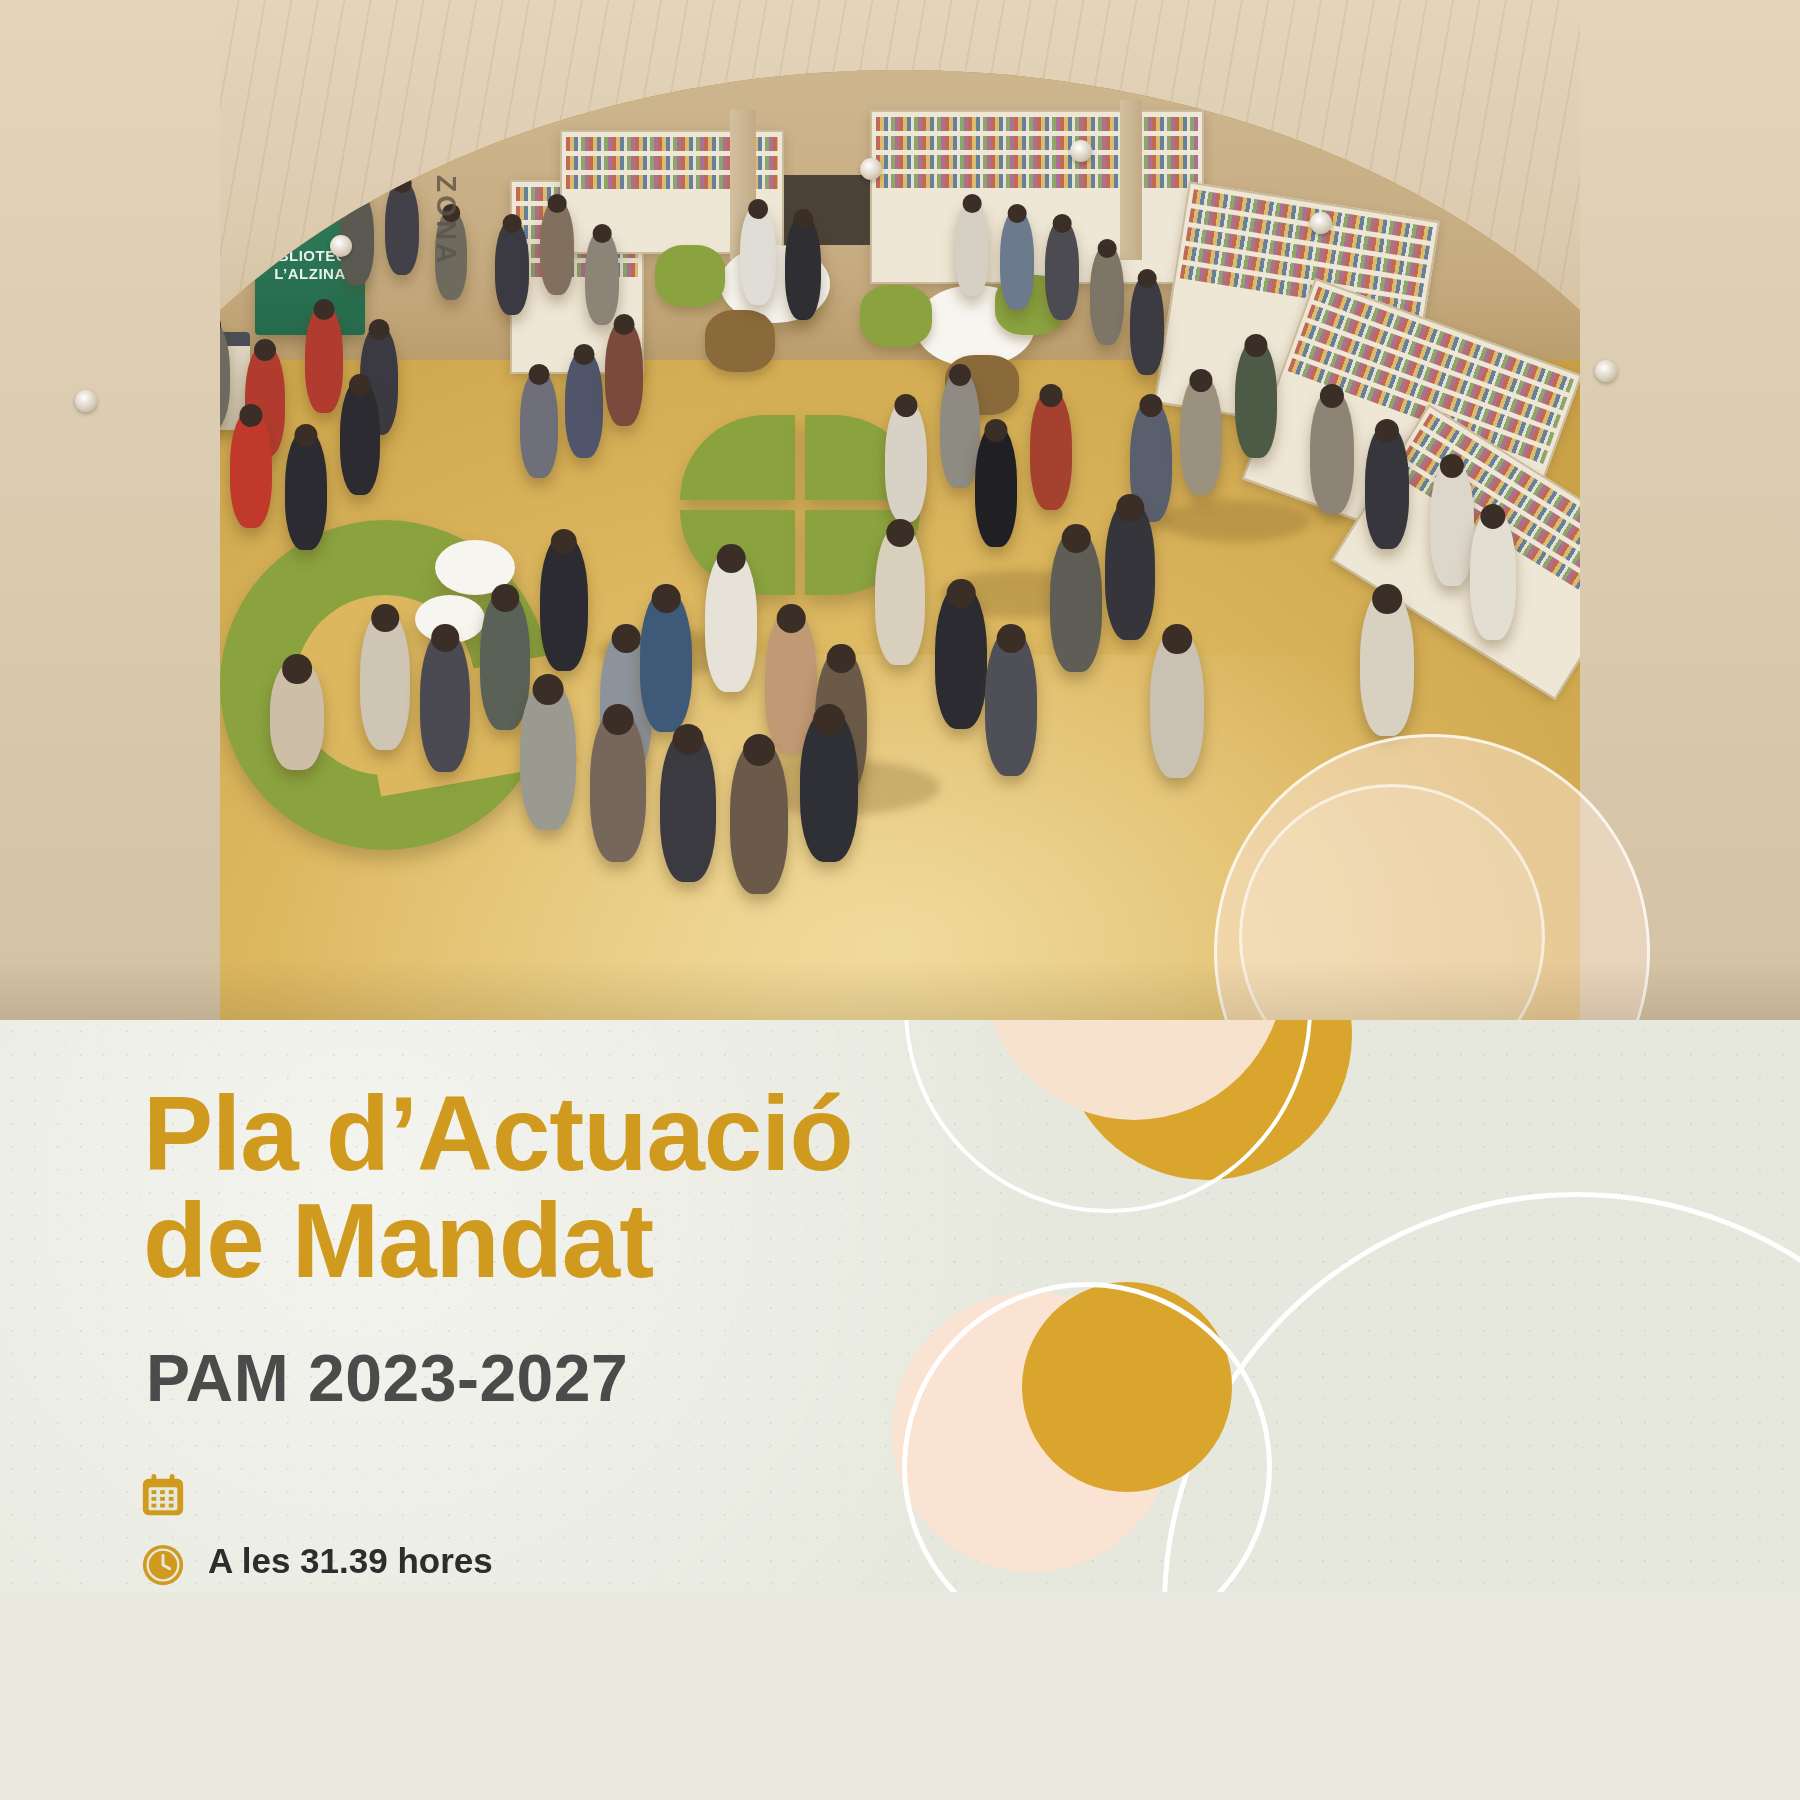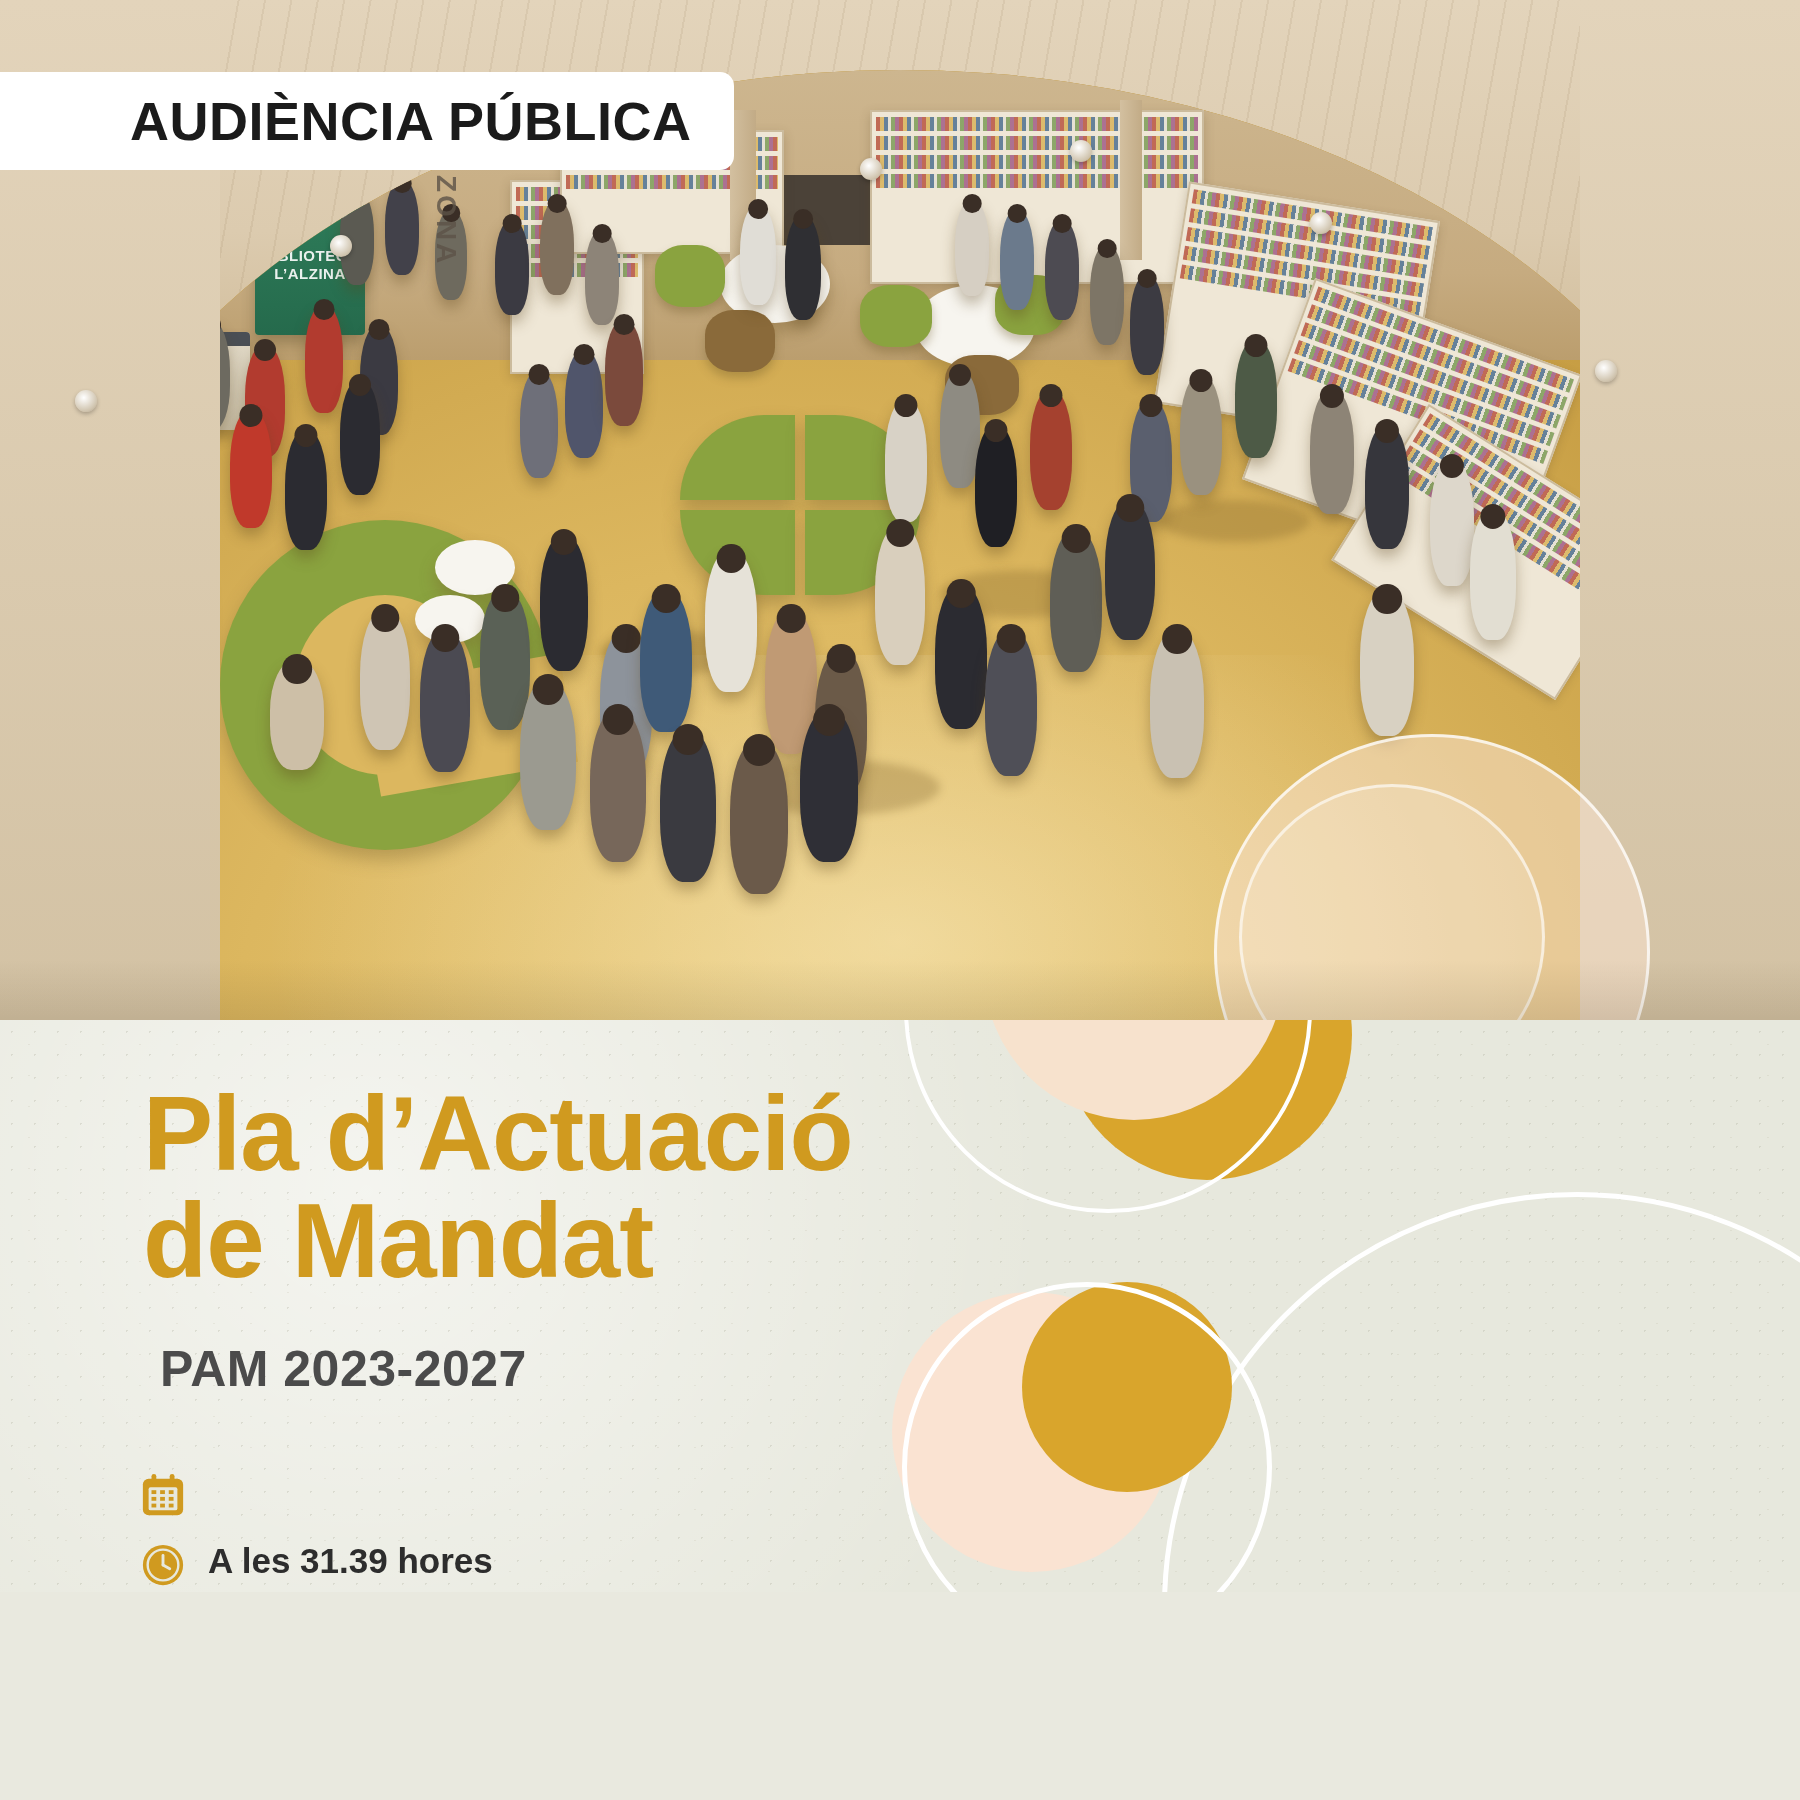--- a/index.html
+++ b/index.html
@@ -334,23 +334,23 @@
     font-size: 105px;
     line-height: 1.02;
     font-weight: bold;
     color: #d09a1f;
     letter-spacing: -1px;
     white-space: pre-line;
     z-index: 5;
   }
   .subhead {
     position: absolute;
-    left: 160px;
+    left: 146px;
     top: 320px;
-    font-size: 50px;
+    font-size: 66px;
     font-weight: bold;
     color: #4b4b4b;
     letter-spacing: 0.5px;
     z-index: 5;
   }
 
   .info-list {
     position: absolute;
     left: 140px;
     top: 450px;
@@ -672,23 +672,20 @@
     <div class="spotlight" style="left:860px;top:158px;"></div>
     <div class="spotlight" style="left:1070px;top:140px;"></div>
     <div class="spotlight" style="left:1310px;top:212px;"></div>
     <div class="spotlight" style="left:1595px;top:360px;"></div>
 
     <div class="photo-circle-overlay"></div>
     <div class="photo-circle-overlay2"></div>
     <div class="photo-bottom-fade"></div>
   </div>
 
-  <div class="tag">
-    <div class="tag-text">AUDIÈNCIA PÚBLICA</div>
-  </div>
 
   <div class="panel">
     <div class="paper-noise"></div>
 
     <div class="deco-gold-moon"></div>
     <div class="deco-gold-moon-cut"></div>
     <div class="deco-white-ring-top"></div>
 
     <div class="deco-bottom-arc"></div>
     <div class="deco-peach-circle"></div>

